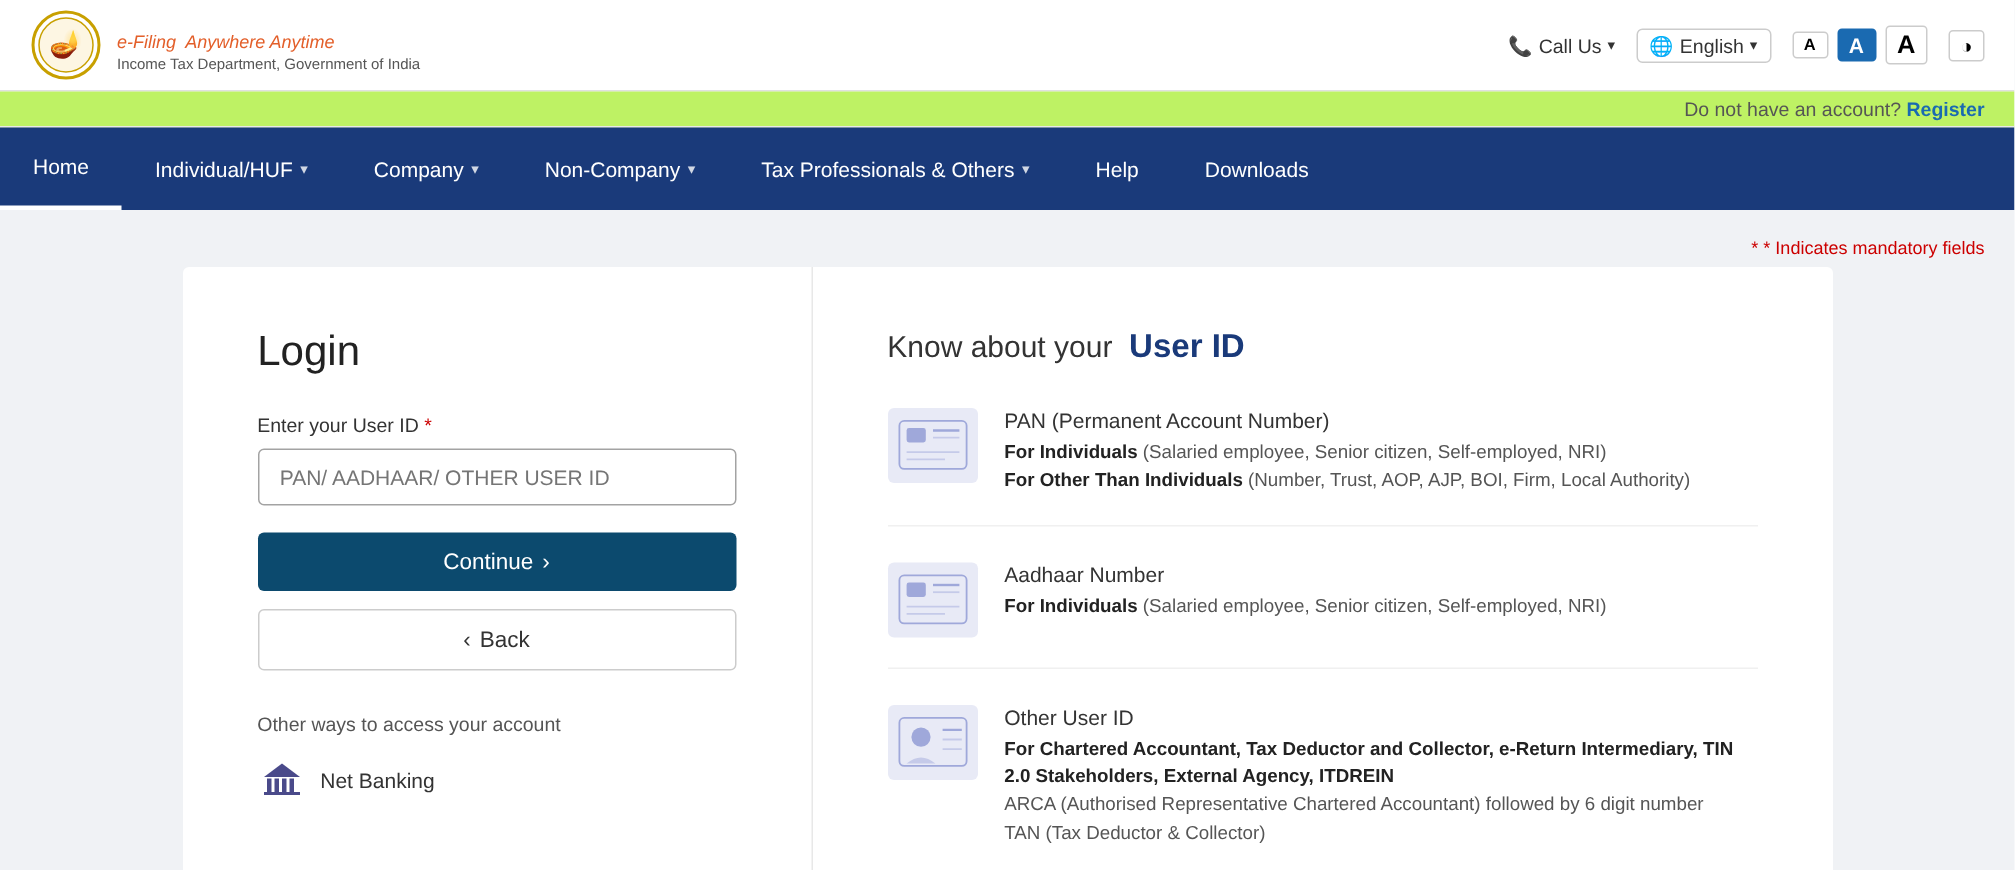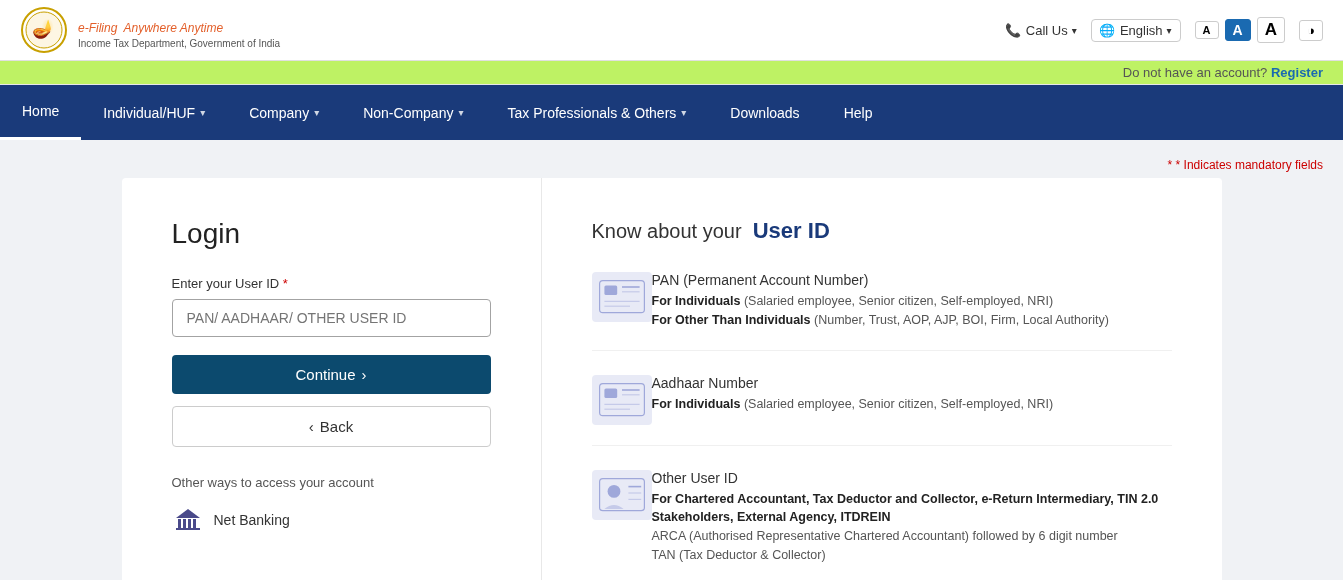--- a/index.html
+++ b/index.html
@@ -228,20 +228,21 @@
     }
     .know-title {
       font-size: 20px;
       color: #333;
       margin-bottom: 28px;
     }
     .know-title strong { color: #1a3a7a; font-weight: bold; font-size: 22px; }
 
     .info-item {
       display: flex;
+      gap: 18px;
       margin-bottom: 24px;
       padding-bottom: 20px;
       border-bottom: 1px solid #f0f0f0;
     }
     .info-item:last-child { border-bottom: none; }
     .info-img {
       width: 60px;
       height: 50px;
       flex-shrink: 0;
       background: #e8eaf6;
@@ -322,24 +323,24 @@
   </div>
   <div class="nav-item">
     <span>Non-Company</span>
     <span class="chevron">▾</span>
   </div>
   <div class="nav-item">
     <span>Tax Professionals &amp; Others</span>
     <span class="chevron">▾</span>
   </div>
   <div class="nav-item">
+    <span>Help</span>
+  </div>
+  <div class="nav-item">
     <span>Downloads</span>
-  </div>
-  <div class="nav-item">
-    <span>Help</span>
   </div>
 </nav>
 
 <div class="main-area">
   <div class="mandatory-note">
     <span style="color:#c00;">*</span> <span>* Indicates mandatory fields</span>
   </div>
   <div class="content-card">
 
     <div class="login-section">

